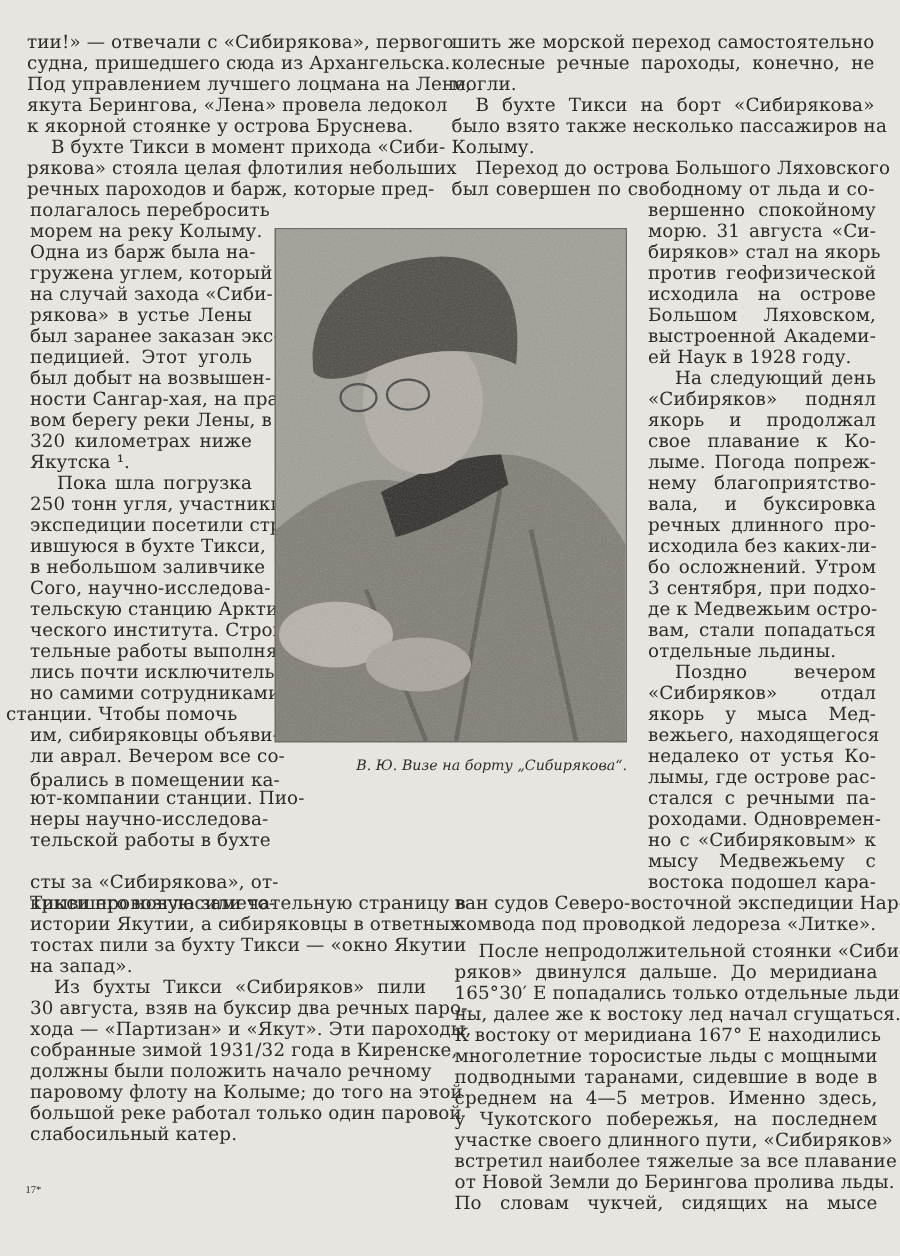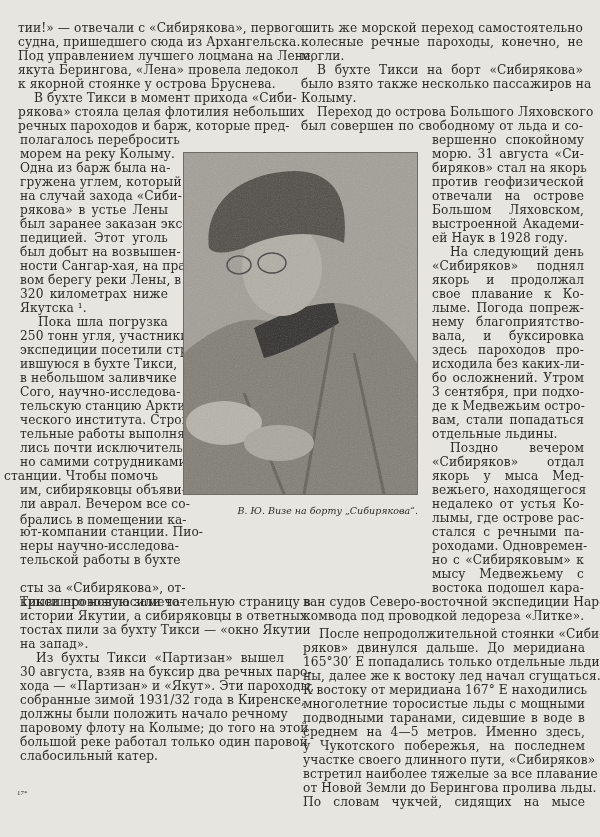--- a/index.html
+++ b/index.html
@@ -85,21 +85,21 @@
     <div class="line" style="left:20px;top:525px;width:148px">ют-компании станции. Пио-</div>
     <div class="line" style="left:20px;top:539px;width:148px">неры научно-исследова-</div>
     <div class="line" style="left:20px;top:553px;width:148px">тельской работы в бухте</div>
     <div class="line" style="left:20px;top:595px;width:148px">Тикси провозгласили то-</div>
     <div class="line" style="left:20px;top:581px;width:148px">сты за «Сибирякова», от-</div>
 
     <div class="line" style="left:20px;top:595px;width:264px">крывшего новую замечательную страницу в</div>
     <div class="line" style="left:20px;top:609px;width:264px">истории Якутии, а сибиряковцы в ответных</div>
     <div class="line" style="left:20px;top:623px;width:264px">тостах пили за бухту Тикси — «окно Якутии</div>
     <div class="line last" style="left:20px;top:637px;width:264px">на запад».</div>
-    <div class="line" style="left:36px;top:651px;width:248px">Из бухты Тикси «Партизан» вышел</div>
+    <div class="line" style="left:36px;top:651px;width:248px">Из бухты Тикси «Сибиряков» пили</div>
     <div class="line" style="left:20px;top:665px;width:264px">30 августа, взяв на буксир два речных паро-</div>
     <div class="line" style="left:20px;top:679px;width:264px">хода — «Партизан» и «Якут». Эти пароходы,</div>
     <div class="line" style="left:20px;top:693px;width:264px">собранные зимой 1931/32 года в Киренске,</div>
     <div class="line" style="left:20px;top:707px;width:264px">должны были положить начало речному</div>
     <div class="line" style="left:20px;top:721px;width:264px">паровому флоту на Колыме; до того на этой</div>
     <div class="line" style="left:20px;top:735px;width:264px">большой реке работал только один паровой</div>
     <div class="line last" style="left:20px;top:749px;width:264px">слабосильный катер.</div>
   </div>
 
   <div></div>
@@ -111,32 +111,32 @@
     <div class="line" style="left:317px;top:63px;width:266px">В бухте Тикси на борт «Сибирякова»</div>
     <div class="line" style="left:301px;top:77px;width:282px">было взято также несколько пассажиров на</div>
     <div class="line last" style="left:301px;top:91px;width:282px">Колыму.</div>
     <div class="line" style="left:317px;top:105px;width:266px">Переход до острова Большого Ляховского</div>
     <div class="line" style="left:301px;top:119px;width:282px">был совершен по свободному от льда и со-</div>
 
     <div class="line" style="left:432px;top:133px;width:152px">вершенно спокойному</div>
     <div class="line" style="left:432px;top:147px;width:152px">морю. 31 августа «Си-</div>
     <div class="line" style="left:432px;top:161px;width:152px">биряков» стал на якорь</div>
     <div class="line" style="left:432px;top:175px;width:152px">против геофизической</div>
-    <div class="line" style="left:432px;top:189px;width:152px">отвечали на острове</div>
+    <div class="line" style="left:432px;top:189px;width:152px">исходила на острове</div>
     <div class="line" style="left:432px;top:203px;width:152px">Большом Ляховском,</div>
     <div class="line" style="left:432px;top:217px;width:152px">выстроенной Академи-</div>
     <div class="line last" style="left:432px;top:231px;width:152px">ей Наук в 1928 году.</div>
     <div class="line" style="left:450px;top:245px;width:134px">На следующий день</div>
     <div class="line" style="left:432px;top:259px;width:152px">«Сибиряков» поднял</div>
     <div class="line" style="left:432px;top:273px;width:152px">якорь и продолжал</div>
     <div class="line" style="left:432px;top:287px;width:152px">свое плавание к Ко-</div>
     <div class="line" style="left:432px;top:301px;width:152px">лыме. Погода попреж-</div>
     <div class="line" style="left:432px;top:315px;width:152px">нему благоприятство-</div>
     <div class="line" style="left:432px;top:329px;width:152px">вала, и буксировка</div>
-    <div class="line" style="left:432px;top:343px;width:152px">здесь пароходов про-</div>
+    <div class="line" style="left:432px;top:343px;width:152px">речных длинного про-</div>
     <div class="line" style="left:432px;top:357px;width:152px">исходила без каких-ли-</div>
     <div class="line" style="left:432px;top:371px;width:152px">бо осложнений. Утром</div>
     <div class="line" style="left:432px;top:385px;width:152px">3 сентября, при подхо-</div>
     <div class="line" style="left:432px;top:399px;width:152px">де к Медвежьим остро-</div>
     <div class="line" style="left:432px;top:413px;width:152px">вам, стали попадаться</div>
     <div class="line last" style="left:432px;top:427px;width:152px">отдельные льдины.</div>
     <div class="line" style="left:450px;top:441px;width:134px">Поздно вечером</div>
     <div class="line" style="left:432px;top:455px;width:152px">«Сибиряков» отдал</div>
     <div class="line" style="left:432px;top:469px;width:152px">якорь у мыса Мед-</div>
     <div class="line" style="left:432px;top:483px;width:152px">вежьего, находящегося</div>

